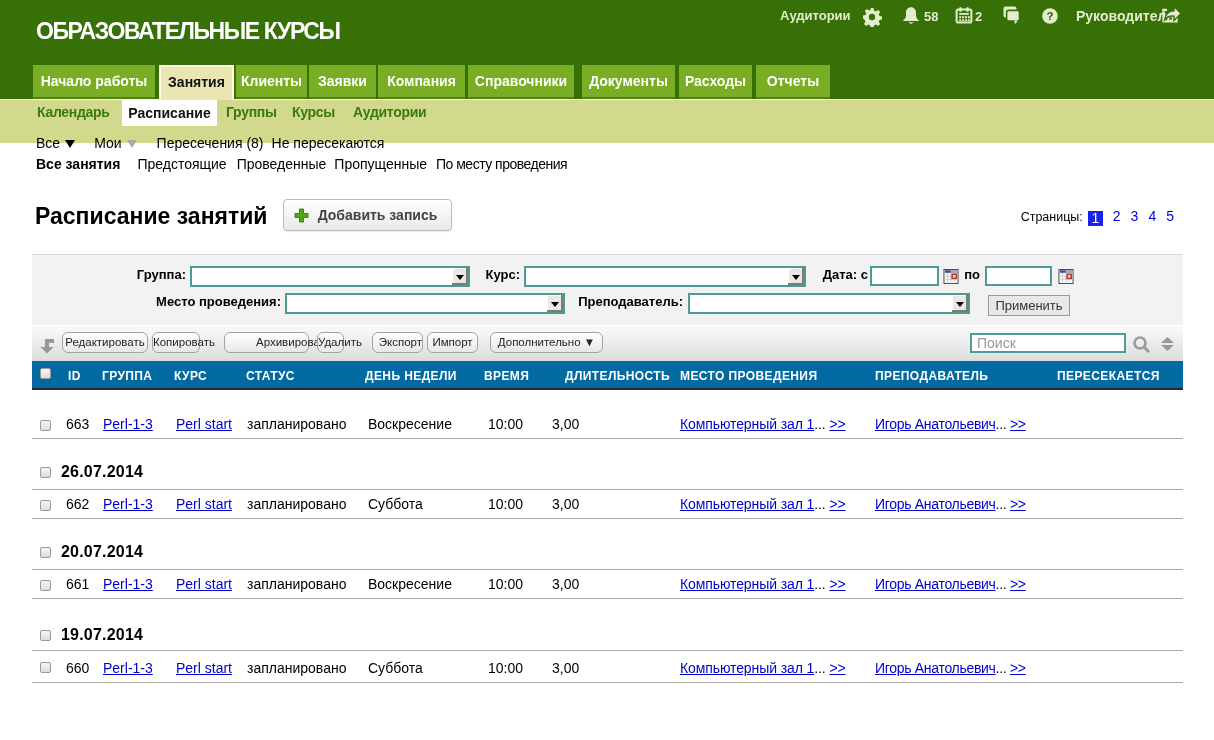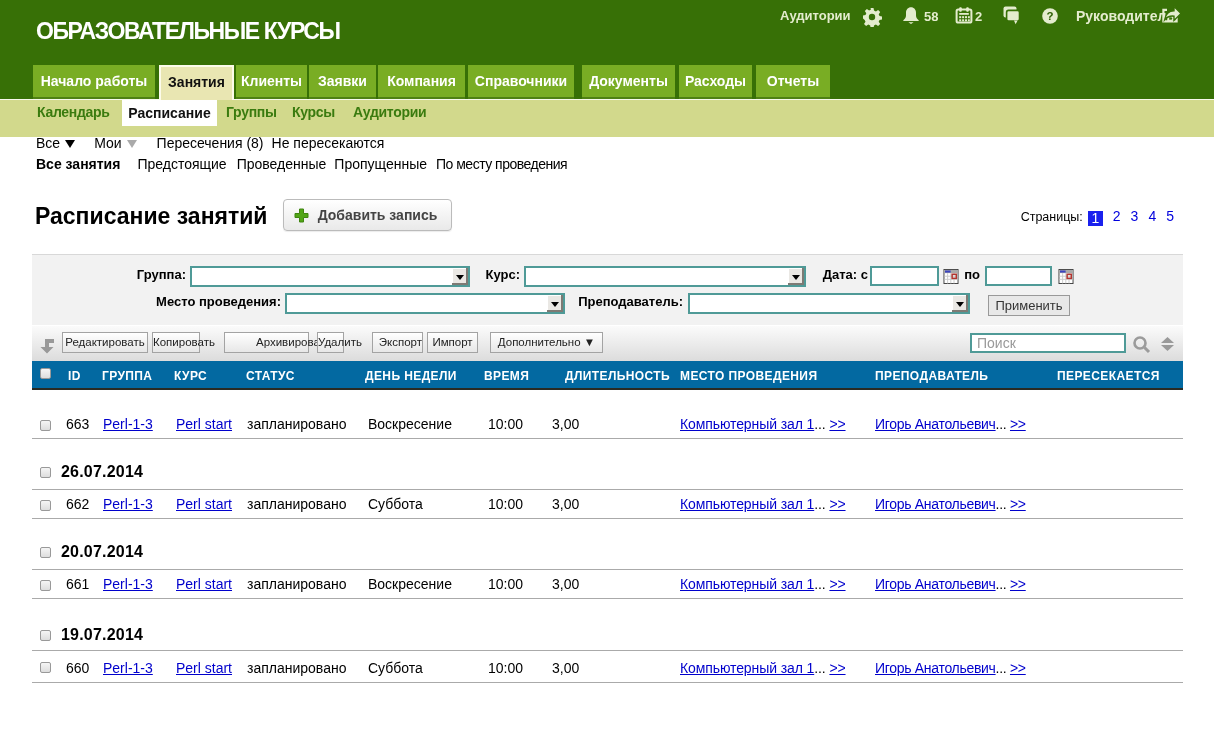--- a/index.html
+++ b/index.html
@@ -6,21 +6,21 @@
 .abs{position:absolute;}
 
 #top{position:absolute;left:0;top:0;width:1214px;height:65px;background:#377006;}
 #title{position:absolute;left:36px;top:18px;color:#fff;font-size:23px;font-weight:bold;letter-spacing:-1.4px;}
 .topitem{color:#e4ecce;font-size:13px;font-weight:bold;}
 
 #tabsbar{position:absolute;left:0;top:65px;width:1214px;height:34px;background:#377006;z-index:2;}
 .tab{position:absolute;top:0;height:34px;box-sizing:border-box;background:#79ad24;color:#ffffff;font-size:14px;font-weight:bold;text-align:center;line-height:32px;border-bottom:2px solid #4e8013;}
 .tab.active{left:159px;top:0;width:75px;height:35px;box-sizing:border-box;background:#e9e6b2;color:#111;border:2px solid #fcfbea;border-bottom:none;z-index:5;line-height:31px;}
 
-#subnav{position:absolute;left:0;top:99px;width:1214px;height:38px;background:#d2d98c;border-top:1px solid #f8f9ec;box-sizing:border-box;}
+#subnav{position:absolute;left:0;top:99px;width:1214px;height:44px;background:#d2d98c;border-top:1px solid #f8f9ec;box-sizing:border-box;}
 #subnav .link{position:absolute;top:0;height:26px;line-height:25px;color:#3a7b0f;font-size:14px;font-weight:bold;z-index:4;letter-spacing:-0.3px;}
 
 #whitetab{position:absolute;left:122px;top:0;width:95px;height:26px;z-index:4;background:#fff;color:#111;font-size:14px;font-weight:bold;text-align:center;line-height:26px;}
 
 .frow{position:absolute;left:36px;font-size:14px;color:#000;}
 .tri{display:inline-block;width:0;height:0;border-left:5.5px solid transparent;border-right:5.5px solid transparent;border-top:8px solid #000;margin-left:5px;}
 .tri.gray{border-top-color:#aaa;}
 
 #h1{position:absolute;left:35px;top:203px;font-size:23px;font-weight:bold;color:#000;}
 #addbtn{position:absolute;left:283px;top:199px;width:169px;height:32px;box-sizing:border-box;border:1px solid #bbb;border-radius:4px;background:linear-gradient(#fff,#e9e9e9);text-align:center;line-height:31px;font-size:14px;font-weight:bold;color:#444;box-shadow:0 1px 1px rgba(0,0,0,0.08);}
@@ -31,21 +31,21 @@
 #panel{position:absolute;left:32px;top:254px;width:1151px;height:71px;background:#f2f2f2;border-top:1px solid #d8d8d8;box-sizing:border-box;}
 #panel .lb{position:absolute;font-size:13px;font-weight:bold;color:#000;white-space:nowrap;}
 .sel{position:absolute;background:#fff;border:2px solid #4f9a97;height:21px;box-sizing:border-box;}
 .sel .ab{position:absolute;right:0;top:0;bottom:0;width:16px;background:#eae8e4;box-shadow:inset -2px -2px 0 #7e7a74,inset 1px 1px 0 #fff;}
 .sel .ab:after{content:"";position:absolute;left:4px;top:7px;width:0;height:0;border-left:4px solid transparent;border-right:4px solid transparent;border-top:5px solid #000;}
 .inp{position:absolute;background:#fff;border:2px solid #4f9a97;height:20px;box-sizing:border-box;}
 .calico{position:absolute;width:16px;height:15px;}
 #apply{position:absolute;left:956px;top:40px;width:82px;height:21px;background:#e8e8e8;border:1px solid #999;box-sizing:border-box;font-size:13px;color:#333;text-align:center;line-height:19px;}
 
 #toolbar{position:absolute;left:32px;top:326px;width:1151px;height:35px;background:linear-gradient(#fbfbfb,#dcdcdc);}
-.tbtn{position:absolute;top:6px;height:21px;box-sizing:border-box;border:1px solid #a3a3a3;border-radius:0;background:linear-gradient(#fff,#e7e7e7);font-size:11.5px;color:#222;text-align:center;line-height:19px;}
+.tbtn{position:absolute;top:6px;height:21px;box-sizing:border-box;border:1px solid #a3a3a3;border-radius:6px;background:linear-gradient(#fff,#e7e7e7);font-size:11.5px;color:#222;text-align:center;line-height:19px;}
 #search{position:absolute;left:938px;top:7px;width:156px;height:20px;box-sizing:border-box;border:2px solid #4f9a97;background:#fff;font-size:14px;color:#999;line-height:16px;padding-left:5px;}
 
 #thead{position:absolute;left:32px;top:361px;width:1151px;height:27px;background:#0369a1;border-bottom:2px solid #2a2b24;color:#fff;font-size:12px;font-weight:bold;letter-spacing:0.4px;}
 #thead span{position:absolute;top:8px;white-space:nowrap;}
 .cb{position:absolute;width:11px;height:11px;background:linear-gradient(#f5f5f5,#ddd);border:1px solid #999;border-radius:2px;box-sizing:border-box;}
 #rows{position:absolute;left:32px;top:389px;width:1151px;}
 .grp{margin-top:0;}
 .daterow{position:relative;height:29px;border-bottom:1px solid #aaa;}
 .daterow .dt{position:absolute;left:29px;top:3px;font-size:16px;font-weight:bold;color:#000;letter-spacing:0.2px;}
 .datarow{position:relative;height:29px;border-bottom:1px solid #aaa;font-size:14px;color:#000;}

